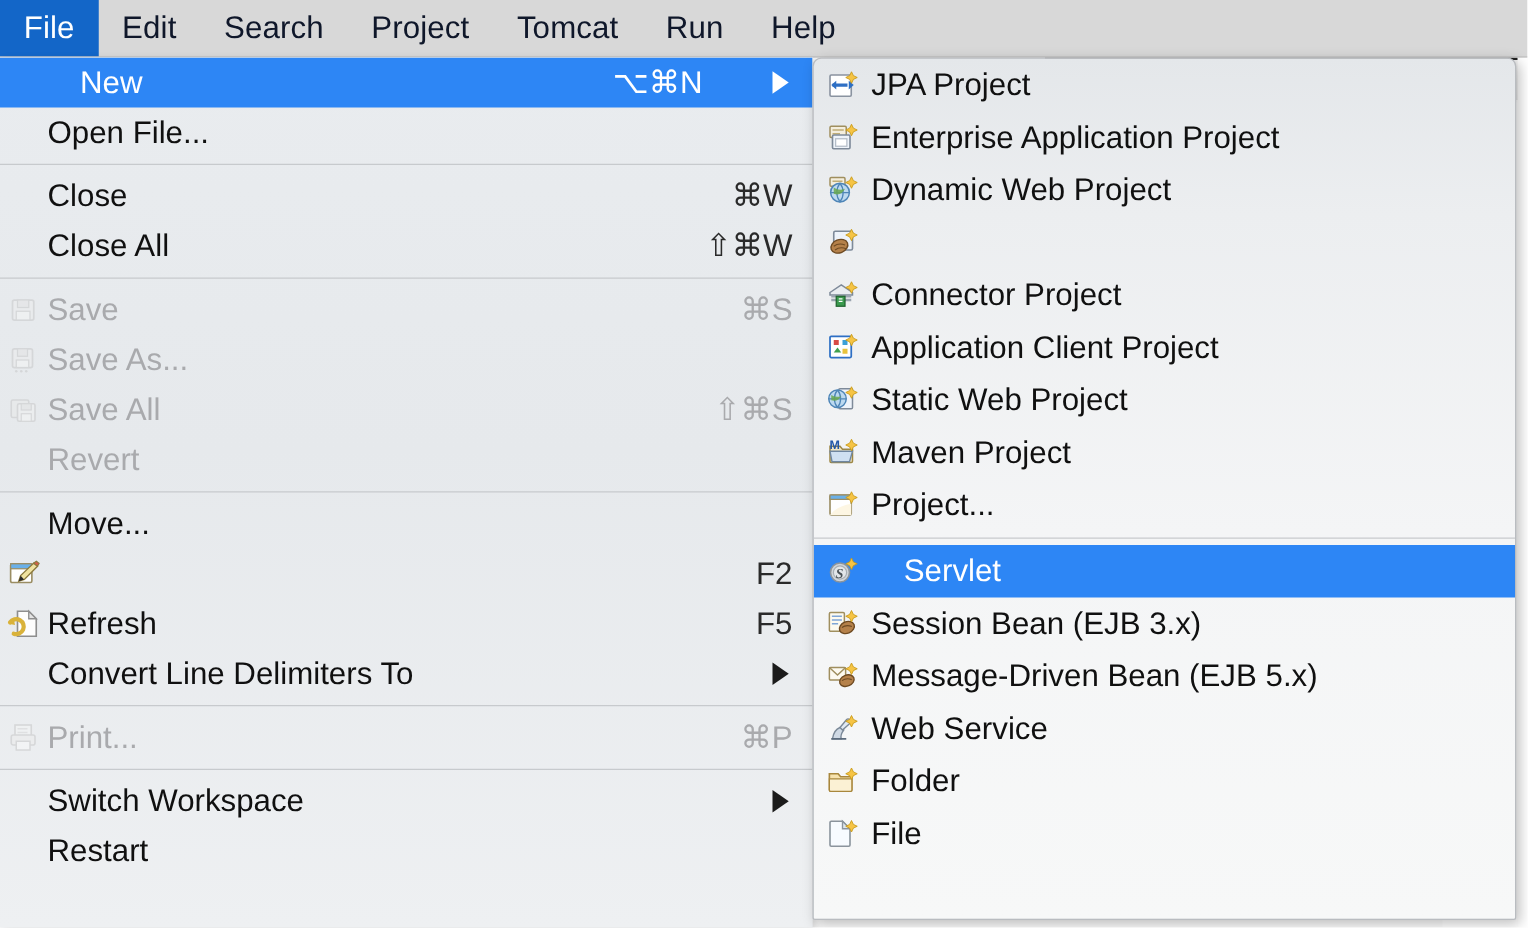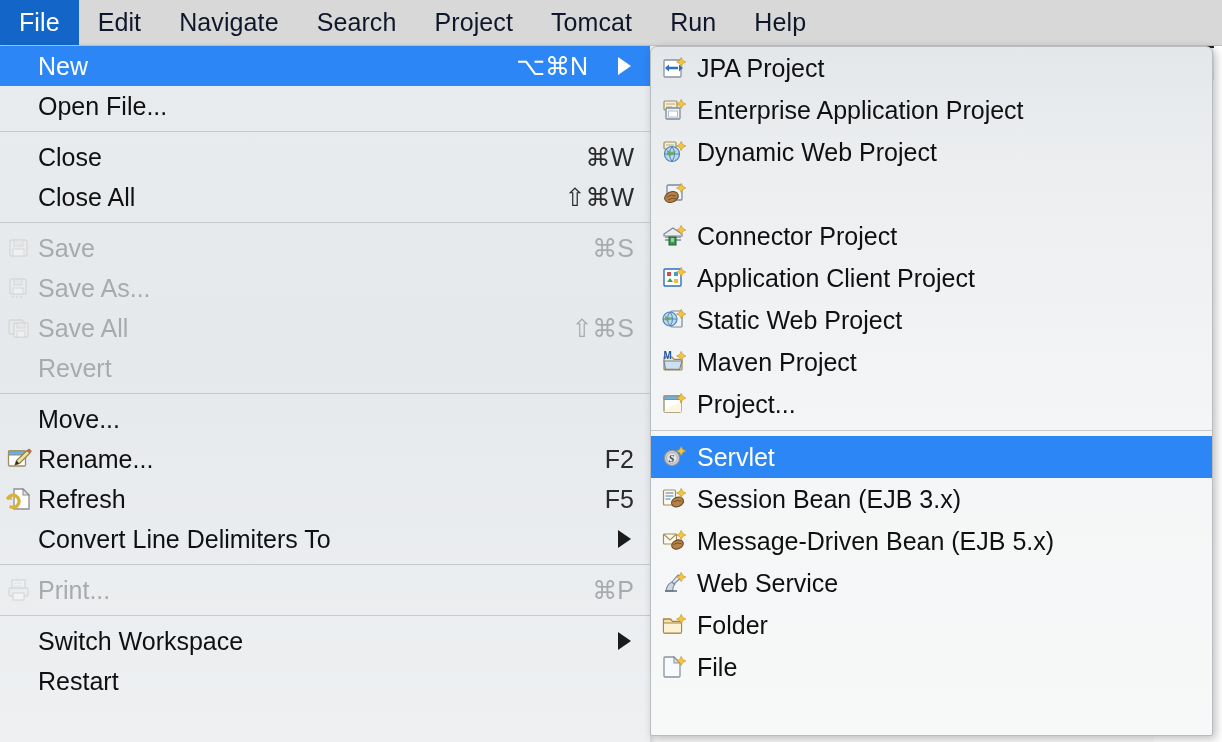--- a/index.html
+++ b/index.html
@@ -57,21 +57,21 @@
   }
   .menu-row{
     position:relative;
     display:flex; align-items:center;
     height:var(--rh,38px);
     padding:0 16px 0 0;
     font-size:25px; color:#101010;
     cursor:default; white-space:nowrap;
   }
   .menu-row.disabled{ color:#a9aaad; }
-  .menu-row.sel{ background:#2d86f5; color:#ffffff; }
+  .menu-row.sel{ background:#2d86f5; color:#ffffff;gap:26px; }
   .row-ico{
     width:38px; flex:0 0 38px;
     display:flex; align-items:center; justify-content:center;
   }
   .row-label{ flex:1 1 auto; }
   .row-accel{
     margin-left:auto; padding-left:24px;
     font-size:25px; color:#2a2a2a;
   }
   .menu-row.disabled .row-accel{ color:#a9aaad; }
@@ -121,21 +121,20 @@
       <span class="kw-blue" style="margin-top:22px;">S</span>
       <span class="kw-blue" style="margin-top:160px;">'s</span>
       <span class="kw-green" style="margin-top:40px;">C</span>
       <span class="kw-ital" style="margin-top:60px;">/</span>
     </div>
   </div>
 
   <div class="menubar" id="menubar">
       <div class="mb active">File</div>
       <div class="mb">Edit</div>
-      <div class="mb">Navigate</div>
       <div class="mb">Search</div>
       <div class="mb">Project</div>
       <div class="mb">Tomcat</div>
       <div class="mb">Run</div>
       <div class="mb">Help</div>
     </div>
 
   <div class="menu" id="file-menu">
       <div class="menu-row sel" style="--rh: 40px;">
         <span class="row-ico" style="flex: 0 0 38px; width: 38px;"></span>
@@ -215,21 +214,20 @@
       <div class="menu-row" style="--rh: 40px;">
         <span class="row-ico" style="flex: 0 0 38px; width: 38px;">
           <svg class="ic" width="26" height="26" viewBox="0 0 26 26">
             <rect x="2.5" y="5" width="17" height="15" rx="1.2" fill="#ffffff" stroke="#9a8d63" stroke-width="1.3"></rect>
             <rect x="2.5" y="5" width="17" height="4" fill="#6ab0e8" stroke="#9a8d63" stroke-width="1"></rect>
             <path d="M9 19 L10.5 14.5 L21 4.5 L24 7 L13.5 17.5z" fill="#efe2a0" stroke="#8c7a3e" stroke-width="1.1"></path>
             <path d="M21 4.5 L24 7 l1.3-2.2 -2.2-1.8z" fill="#d85c4a" stroke="#8c7a3e" stroke-width=".9"></path>
             <path d="M9 19 l1.5-4.5 2.8 3z" fill="#2b2b2b"></path>
           </svg>
         </span>
-        <span class="row-label">Rename...</span>
         <span class="row-accel">F2</span>
       </div>
       <div class="menu-row" style="--rh: 40px;">
         <span class="row-ico" style="flex: 0 0 38px; width: 38px;">
           <svg class="ic" width="26" height="26" viewBox="0 0 26 26">
             <path d="M8 3 h9 l6 6 v14 h-15z" fill="#fdfdfd" stroke="#8e8e8e" stroke-width="1.3"></path>
             <path d="M17 3 v6 h6z" fill="#e4e4e4" stroke="#8e8e8e" stroke-width="1.1"></path>
             <path d="M2 12 a6 6 0 1 1 3 9" fill="none" stroke="#d9b23a" stroke-width="3.4" stroke-linecap="round"></path>
             <path d="M2 8 l1 5 -5 -1z" fill="#d9b23a" transform="translate(3,1)"></path>
           </svg>

